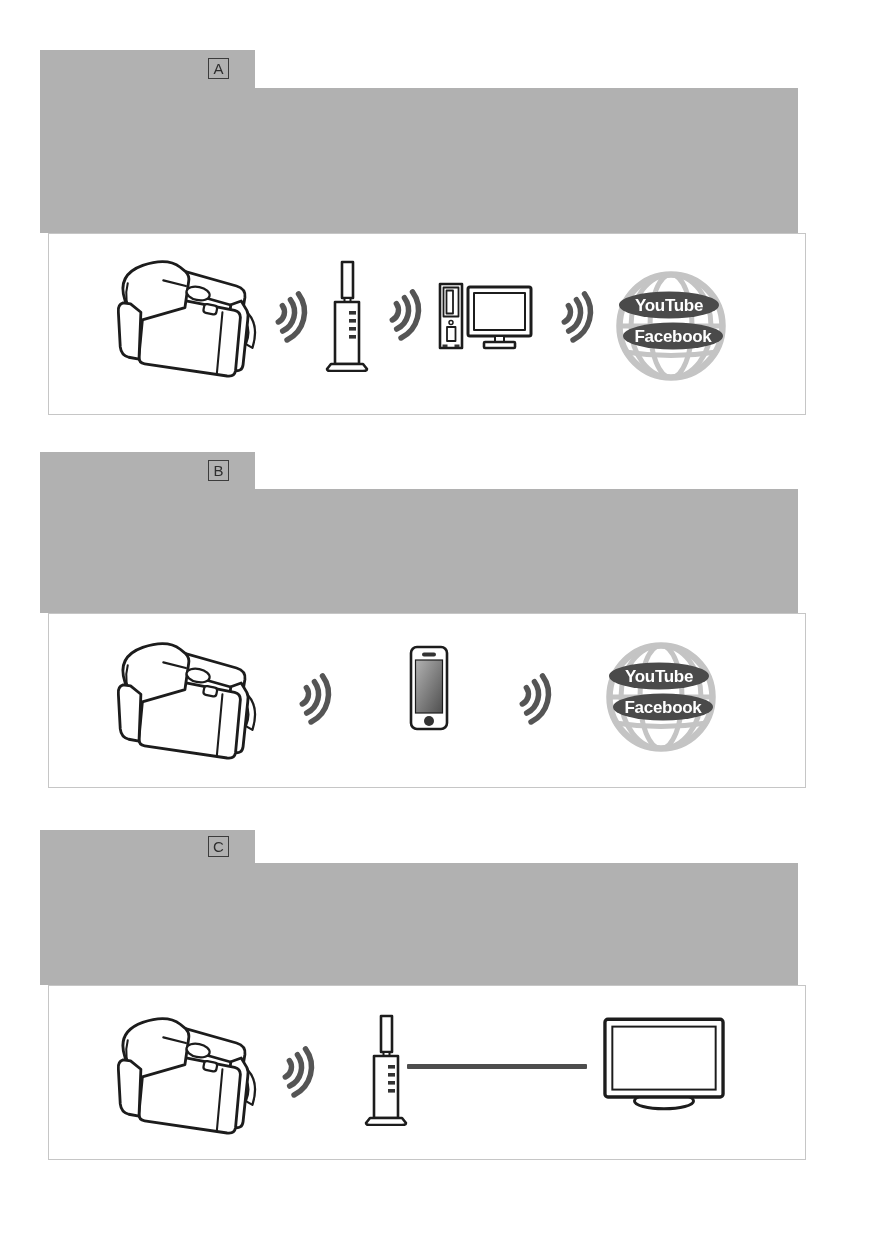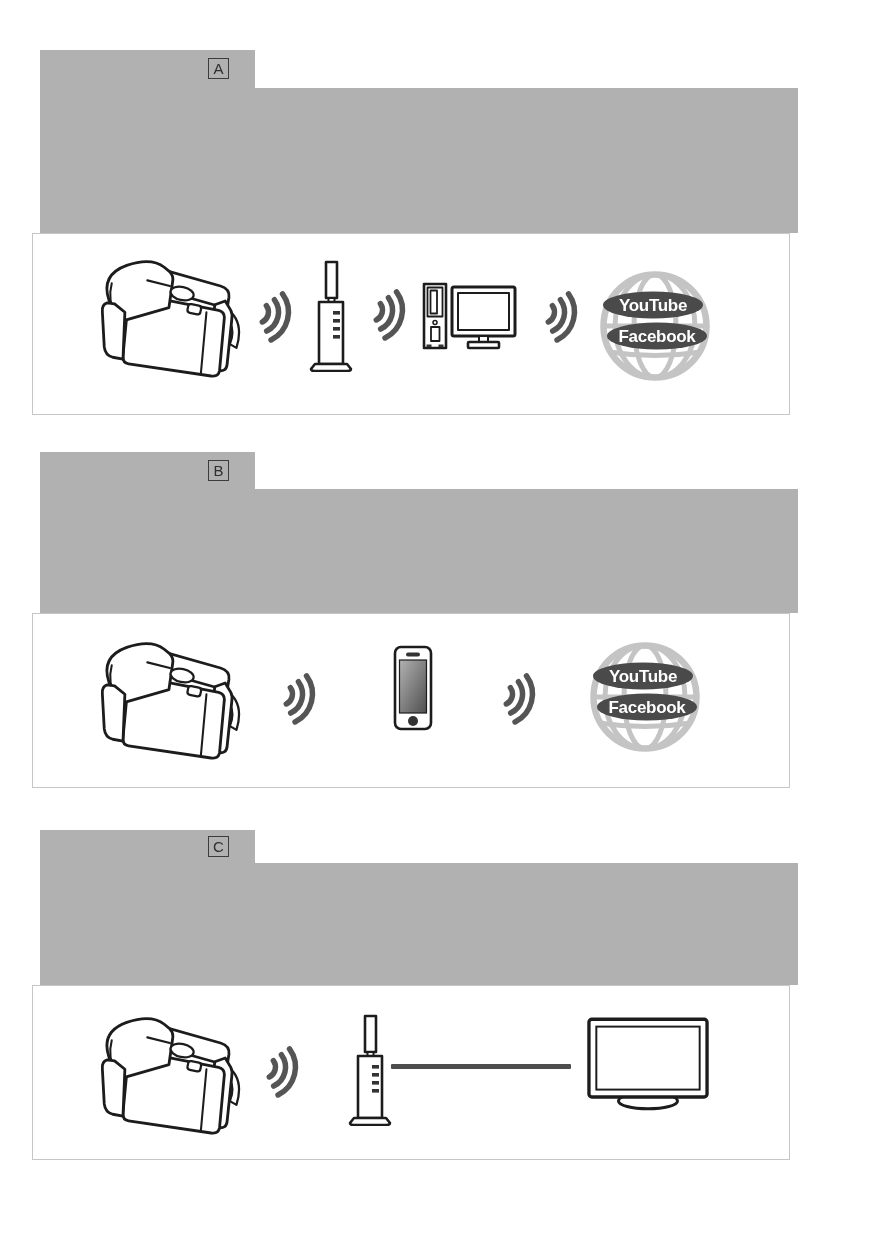--- a/index.html
+++ b/index.html
@@ -1,20 +1,20 @@
 <!DOCTYPE html>
 <html><head>
 <meta charset="utf-8">
 <style>
   html,body{margin:0;padding:0;background:#ffffff;}
   .page{position:relative;width:894px;height:1260px;background:#ffffff;
         font-family:"Liberation Sans",sans-serif;overflow:hidden;}
   .tab{position:absolute;left:40px;width:215px;background:#b1b1b1;}
   .head{position:absolute;left:40px;width:758px;background:#b1b1b1;}
-  .content{position:absolute;left:32px;width:758px;background:#ffffff;
+  .content{position:absolute;left:48px;width:758px;background:#ffffff;
            border:1.5px solid #c6c6c6;box-sizing:border-box;}
   .labelbox{position:absolute;left:168px;width:21px;height:21px;
             border:1.5px solid #3c3c3c;box-sizing:border-box;
             display:flex;align-items:center;justify-content:center;
             font-size:15px;color:#2e2e2e;background:transparent;}
   .icon{position:absolute;}
   .cable{position:absolute;background:#4d4d4d;height:5px;border-radius:1px;}
   svg{display:block;}
   .pill-text{font-family:"Liberation Sans",sans-serif;font-weight:bold;
              font-size:17px;fill:#ffffff;letter-spacing:-0.3px;}

